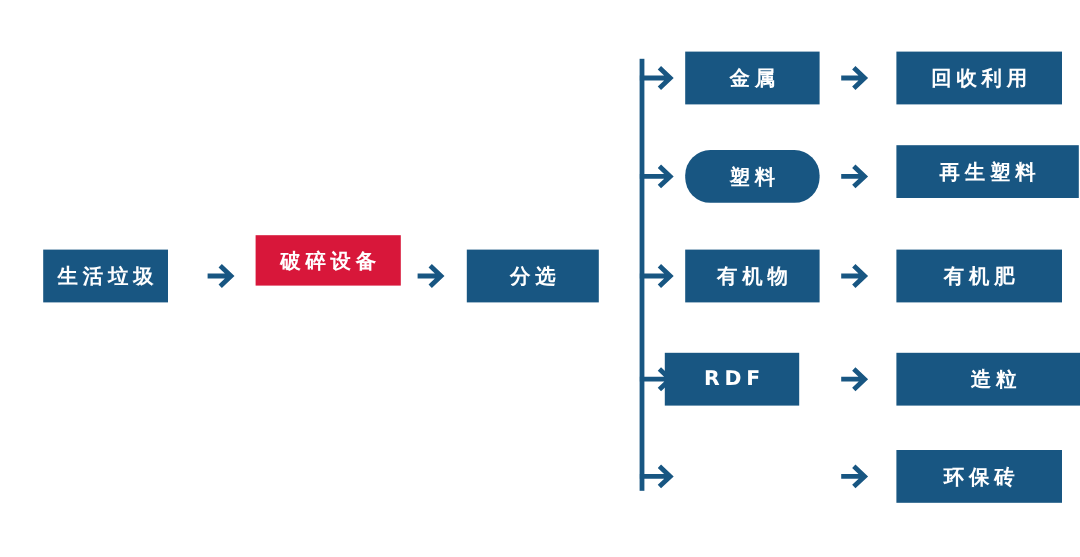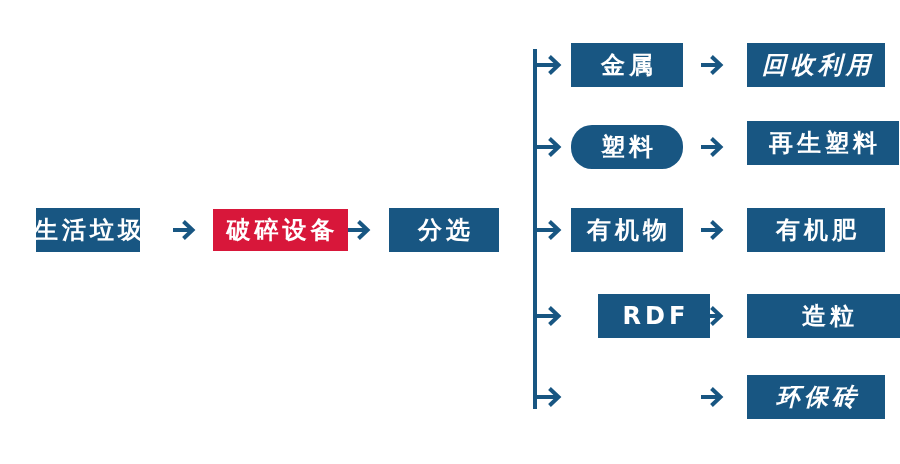--- a/index.html
+++ b/index.html
@@ -22,21 +22,21 @@
     overflow:hidden;
   }
   .node{
     position:absolute;
     display:flex;
     align-items:center;
     justify-content:center;
     height:44px;
     color:var(--node-text);
     background:var(--primary-blue);
-    font-size:24px;
+    font-size:17px;
     font-weight:bold;
     letter-spacing:4px;
     padding-left:4px; 
     white-space:nowrap;
   }
   .node.red{
     background:var(--accent-red);
     height:42px;
   }
   .arrow{
@@ -56,38 +56,38 @@
 <body>
 
 <div class="canvas">
 
   <div class="node" style="left:36px; top:208px; width:104px;font-family:Liberation Mono, monospace;">生活垃圾</div>
 
   <svg class="arrow" style="left:171px; top:218px;" width="30" height="24" viewBox="0 0 30 24">
     <path d="M2 12 H20 M12.5 3.5 L21.5 12 L12.5 20.5" stroke="currentColor" stroke-width="4" fill="none"></path>
   </svg>
 
-  <div class="node red" style="left:213px; top:209px; width:135px;">破碎设备</div>
+  <div class="node red" style="left:213px; top:196px; width:121px;">破碎设备</div>
 
   <svg class="arrow" style="left:346px; top:218px;" width="30" height="24" viewBox="0 0 30 24">
     <path d="M2 12 H20 M12.5 3.5 L21.5 12 L12.5 20.5" stroke="currentColor" stroke-width="4" fill="none"></path>
   </svg>
 
   <div class="node" style="left:389px; top:208px; width:110px;">分选</div>
 
   <div class="vline"></div>
 
   <svg class="arrow" style="left:533px; top:53px;" width="34" height="24" viewBox="0 0 34 24">
     <path d="M0 12 H24 M16.5 3.5 L25.5 12 L16.5 20.5" stroke="currentColor" stroke-width="4" fill="none"></path>
   </svg>
   <div class="node" style="left:571px; top:43px; width:112px;">金属</div>
   <svg class="arrow" style="left:699px; top:53px;" width="30" height="24" viewBox="0 0 30 24">
     <path d="M2 12 H20 M12.5 3.5 L21.5 12 L12.5 20.5" stroke="currentColor" stroke-width="4" fill="none"></path>
   </svg>
-  <div class="node" style="left:747px; top:43px; width:138px;font-style:italic;">回收利用</div>
+  <div class="node" style="left:747px; top:43px; width:138px;">回收利用</div>
 
   <svg class="arrow" style="left:533px; top:135px;" width="34" height="24" viewBox="0 0 34 24">
     <path d="M0 12 H24 M16.5 3.5 L25.5 12 L16.5 20.5" stroke="currentColor" stroke-width="4" fill="none"></path>
   </svg>
   <div class="node" style="left:571px; top:125px; width:112px;border-radius:21px;">塑料</div>
   <svg class="arrow" style="left:699px; top:135px;" width="30" height="24" viewBox="0 0 30 24">
     <path d="M2 12 H20 M12.5 3.5 L21.5 12 L12.5 20.5" stroke="currentColor" stroke-width="4" fill="none"></path>
   </svg>
   <div class="node" style="left:747px; top:121px; width:152px;">再生塑料</div>
 
@@ -96,27 +96,27 @@
   </svg>
   <div class="node" style="left:571px; top:208px; width:112px;">有机物</div>
   <svg class="arrow" style="left:699px; top:218px;" width="30" height="24" viewBox="0 0 30 24">
     <path d="M2 12 H20 M12.5 3.5 L21.5 12 L12.5 20.5" stroke="currentColor" stroke-width="4" fill="none"></path>
   </svg>
   <div class="node" style="left:747px; top:208px; width:138px;">有机肥</div>
 
   <svg class="arrow" style="left:533px; top:304px;" width="34" height="24" viewBox="0 0 34 24">
     <path d="M0 12 H24 M16.5 3.5 L25.5 12 L16.5 20.5" stroke="currentColor" stroke-width="4" fill="none"></path>
   </svg>
-  <div class="node" style="left:598px; top:294px; width:112px;">RDF</div>
+  <div class="node" style="left:554px; top:294px; width:112px;">RDF</div>
   <svg class="arrow" style="left:699px; top:304px;" width="30" height="24" viewBox="0 0 30 24">
     <path d="M2 12 H20 M12.5 3.5 L21.5 12 L12.5 20.5" stroke="currentColor" stroke-width="4" fill="none"></path>
   </svg>
   <div class="node" style="left:747px; top:294px; width:162px;">造粒</div>
 
   <svg class="arrow" style="left:533px; top:385px;" width="34" height="24" viewBox="0 0 34 24">
     <path d="M0 12 H24 M16.5 3.5 L25.5 12 L16.5 20.5" stroke="currentColor" stroke-width="4" fill="none"></path>
   </svg>
   <svg class="arrow" style="left:699px; top:385px;" width="30" height="24" viewBox="0 0 30 24">
     <path d="M2 12 H20 M12.5 3.5 L21.5 12 L12.5 20.5" stroke="currentColor" stroke-width="4" fill="none"></path>
   </svg>
-  <div class="node" style="left:747px; top:375px; width:138px;font-style:italic;">环保砖</div>
+  <div class="node" style="left:747px; top:375px; width:138px;">环保砖</div>
 
 </div>
 
 </body></html>

